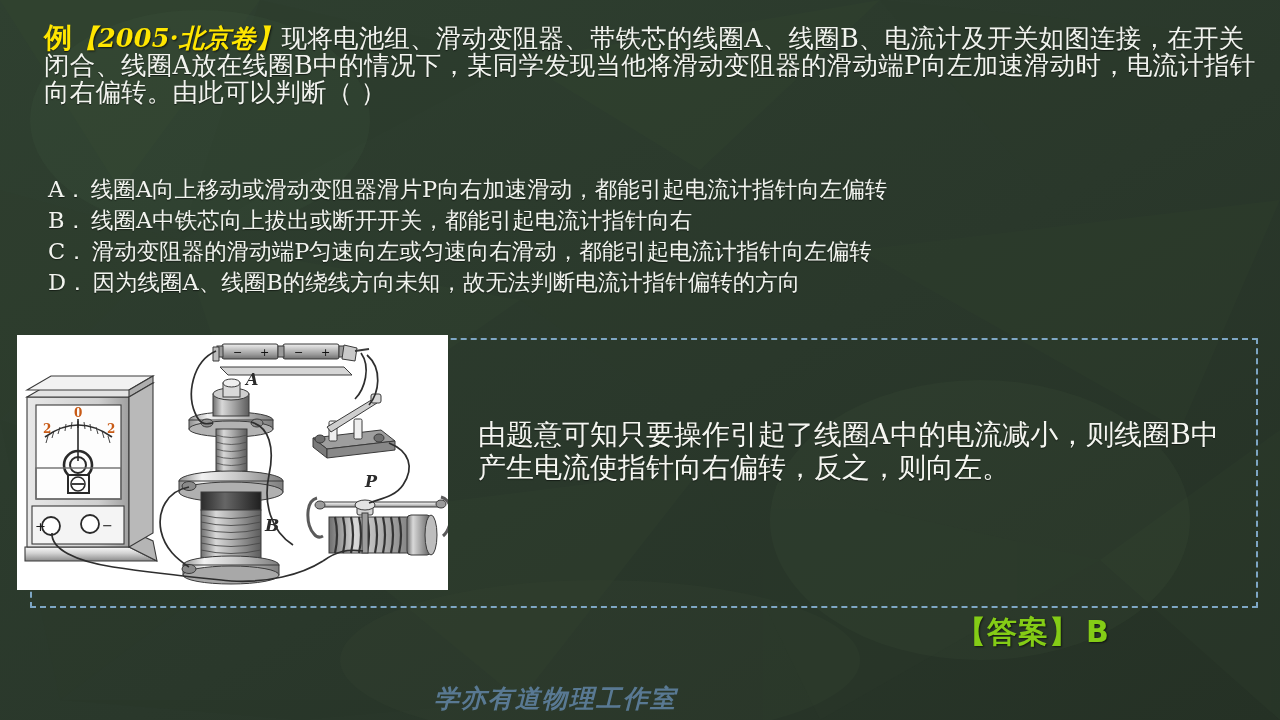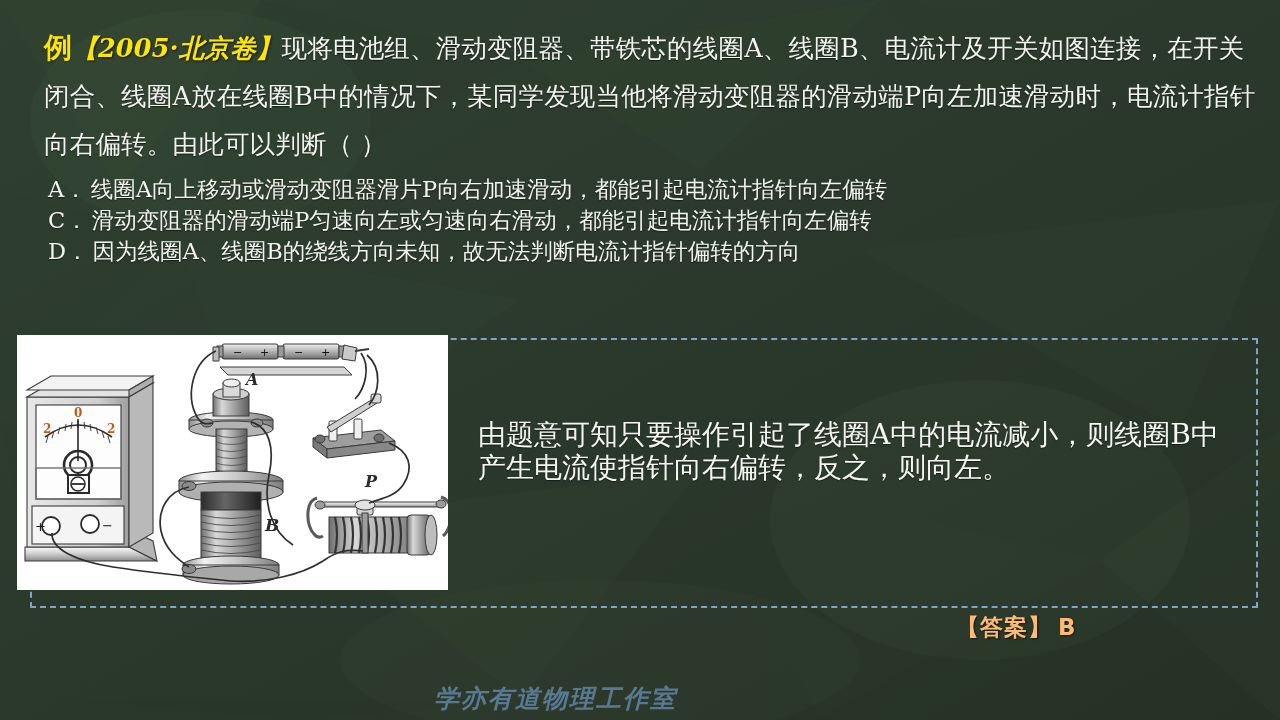--- a/index.html
+++ b/index.html
@@ -28,21 +28,21 @@
 
   
   #question-block {
     position: absolute;
     left: 44px;
     top: 24px;
     width: 1220px;
     color: #f2f4ef;
     font-family: "DejaVu Serif", serif;
     font-size: 25.5px;
-    line-height: 48px;
+    line-height: 27px;
     letter-spacing: 0.2px;
     text-shadow: 0 1px 1px rgba(0,0,0,0.55);
   }
   #exam-tag {
     color: #ffe600;
     font-weight: bold;
     font-style: italic;
     text-shadow: 1px 1px 2px rgba(0,0,0,0.7);
   }
   #exam-prefix {
@@ -102,24 +102,24 @@
     font-size: 28px;
     line-height: 33px;
     text-shadow: 0 1px 1px rgba(0,0,0,0.5);
   }
 
   
   #answer-label {
     position: absolute;
     left: 956px;
     top: 612px;
-    color: #fdba74;
+    color: #84cc16;
     font-family: "DejaVu Sans", sans-serif;
     font-weight: bold;
-    font-size: 23px;
+    font-size: 30px;
     letter-spacing: 1px;
     text-shadow: 1px 1px 2px rgba(0,0,0,0.6);
   }
   #answer-letter { margin-left: 6px; }
 
   
   #watermark {
     position: absolute;
     left: 0;
     top: 682px;
@@ -172,20 +172,23 @@
 
   <div id="question-block">
     <span id="exam-prefix">例</span><span id="exam-tag">【2005·北京卷】</span><span id="question-body">现将电池组、滑动变阻器、带铁芯的线圈A、线圈B、电流计及开关如图连接，在开关闭合、线圈A放在线圈B中的情况下，某同学发现当他将滑动变阻器的滑动端P向左加速滑动时，电流计指针向右偏转。由此可以判断（      ）</span>
   </div>
 
   <div id="options-block">
     <div class="option-row">
       <span class="option-key">A．</span><span class="option-text">线圈A向上移动或滑动变阻器滑片P向右加速滑动，都能引起电流计指针向左偏转</span>
     </div>
     <div class="option-row">
+      <span class="option-key">B．</span><span class="option-text">线圈A中铁芯向上拔出或断开开关，都能引起电流计指针向右</span>
+    </div>
+    <div class="option-row">
       <span class="option-key">C．</span><span class="option-text">滑动变阻器的滑动端P匀速向左或匀速向右滑动，都能引起电流计指针向左偏转</span>
     </div>
     <div class="option-row">
       <span class="option-key">D．</span><span class="option-text">因为线圈A、线圈B的绕线方向未知，故无法判断电流计指针偏转的方向</span>
     </div>
   </div>
 
   <div id="answer-panel"></div>
 
   <div id="circuit-figure">

